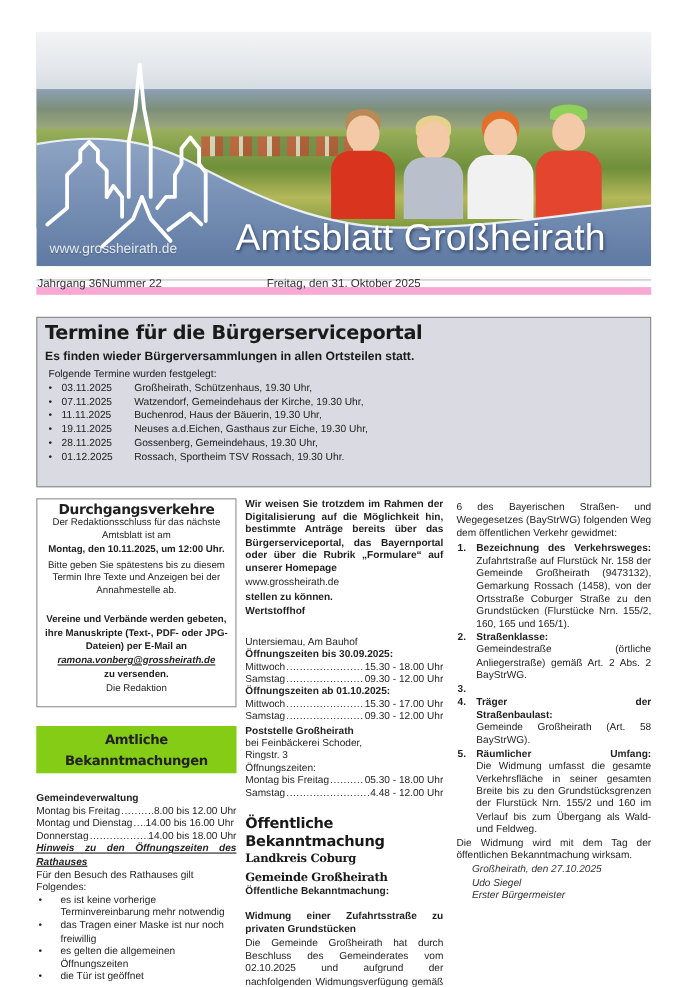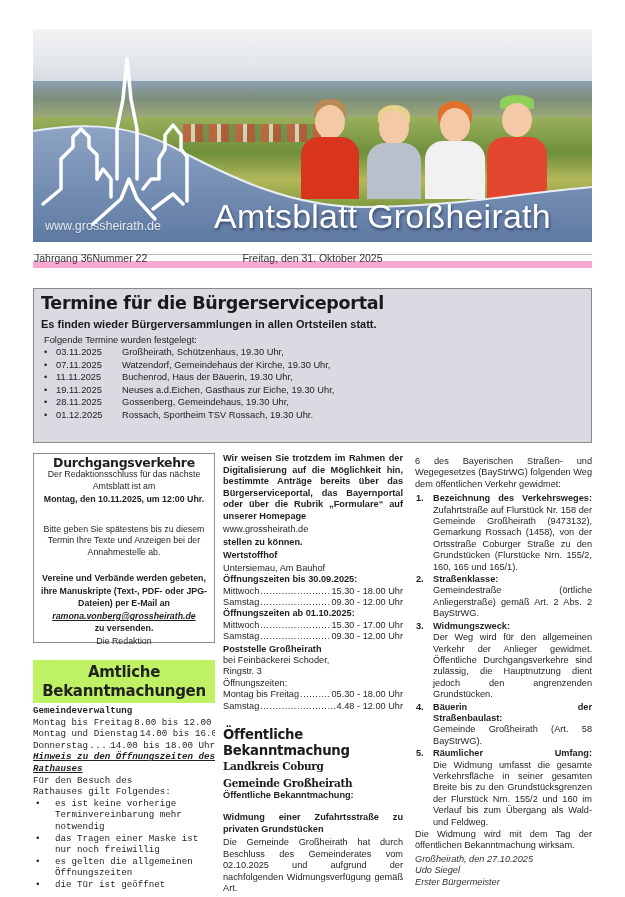--- a/index.html
+++ b/index.html
@@ -83,25 +83,25 @@
   }
   .redaktion h2 {
     font-family: "DejaVu Sans", sans-serif; font-size: 12.5px; font-weight: bold;
     letter-spacing: -0.3px; margin-bottom: 1px;
   }
   .redaktion p { font-size: 8.8px; line-height: 11.5px; }
   .redaktion .b { font-weight: bold; }
   .redaktion .u { font-weight: bold; text-decoration: underline; }
 
   .amtlich-head {
-    margin-top: 17px; background: #bef264; text-align: center;
-    font-family: "DejaVu Sans", sans-serif; font-size: 15px; font-weight: bold;
+    margin-top: 17px; background: #84cc16; text-align: center;
+    font-family: "DejaVu Sans", sans-serif; font-size: 12px; font-weight: bold;
     line-height: 19px; padding: 3px 0 2px; letter-spacing: -0.3px; color: #222;
   }
-  .amtlich-body { margin-top: 2px; font-size: 9.2px; line-height: 11.6px; font-family: Liberation Mono, monospace; }
+  .amtlich-body { margin-top: 17px; font-size: 9.2px; line-height: 11.6px; }
   .amtlich-body .b { font-weight: bold; }
   .row { display: flex; white-space: nowrap; overflow: hidden; }
   .row .k { flex: 0 0 auto; }
   .row .dots { flex: 1 1 auto; overflow: hidden; padding: 0 1px; }
   .row .dots::before { content: ".................................................................................."; letter-spacing: 0.5px; }
   .row .v { flex: 0 0 auto; text-align: right; }
   .hinweis { font-weight: bold; font-style: italic; text-decoration: underline; text-align: justify; text-align-last: left; }
   .bul { display: flex; }
   .bul .m { width: 22px; flex: 0 0 22px; padding-left: 2px; }
 
@@ -113,21 +113,21 @@
   }
   .sect-sub {
     font-family: "DejaVu Serif", serif; font-weight: bold; font-size: 10.5px;
     line-height: 14px; margin-top: 3px; letter-spacing: -0.3px; color: #1a1a1a;
   }
   .num { display: flex; margin-top: 1px; }
   .num .n { width: 18px; flex: 0 0 18px; font-weight: bold; padding-left: 1px; }
   .num .c { flex: 1; text-align: justify; }
   .num .t { font-weight: bold; display: block; text-align: justify; text-align-last: justify; }
   .num .t.left { text-align-last: left; }
-  .italic { font-style: italic; color: #333; }
+  .italic { font-style: italic; color: #333; margin-left: 14px; }
 </style>
 </head>
 <body>
 
 <div class="banner">
   <div class="sky"></div>
   <div class="hills"></div>
   <div class="fields"></div>
   <div class="village"></div>
 
@@ -218,21 +218,21 @@
         <span>Rossach, Sportheim TSV Rossach, 19.30 Uhr.</span>
       </li>
   </ul>
 </div>
 
 <div class="col col1">
   <div class="redaktion">
     <h2>Durchgangsverkehre</h2>
     <p>Der Redaktionsschluss für das nächste Amtsblatt ist am</p>
     <p class="b" style="margin-top:2px;">Montag, den 10.11.2025, um 12:00 Uhr.</p>
-    <p style="margin-top:18px;">Bitte geben Sie spätestens bis zu diesem Termin Ihre Texte und Anzeigen bei der Annahmestelle ab.</p>
+    <p style="margin-top:2px;">Bitte geben Sie spätestens bis zu diesem Termin Ihre Texte und Anzeigen bei der Annahmestelle ab.</p>
     <p class="b" style="margin-top:14px;line-height:12.5px;">Vereine und Verbände werden gebeten, ihre Manuskripte (Text-, PDF- oder JPG-Dateien) per E-Mail an</p>
     <p class="u" style="line-height:12.5px;font-style:italic;">ramona.vonberg@grossheirath.de</p>
     <p class="b" style="line-height:12.5px;">zu versenden.</p>
     <p style="line-height:12.5px;">Die Redaktion</p>
   </div>
 
   <div class="amtlich-head">Amtliche Bekanntmachungen</div>
 
   <div class="amtlich-body">
     <div class="b">Gemeindeverwaltung</div>
@@ -271,21 +271,21 @@
       </div>
   </div>
 </div>
 
 <div class="col col2">
   <div class="bold just" style="line-height:11.6px;">Wir weisen Sie trotzdem im Rahmen der Digitalisierung auf die Möglichkeit hin, bestimmte Anträge bereits über das Bürgerserviceportal, das Bayernportal oder über die Rubrik „Formulare“ auf unserer Homepage</div>
   <div style="margin-top:1px;">www.grossheirath.de</div>
   <div class="bold" style="margin-top:2px;">stellen zu können.</div>
 
   <div class="bold" style="margin-top:2px;">Wertstoffhof</div>
-  <div style="margin-top:1px;">Untersiemau, Am Bauhof</div>
+  <div style="margin-top:16px;">Untersiemau, Am Bauhof</div>
   <div class="bold">Öffnungszeiten bis 30.09.2025:</div>
   <div class="row">
       <span class="k">Mittwoch</span>
       <span class="dots"></span>
       <span class="v">15.30 - 18.00 Uhr</span>
     </div>
   <div class="row">
       <span class="k">Samstag</span>
       <span class="dots"></span>
       <span class="v">09.30 - 12.00 Uhr</span>
@@ -331,25 +331,24 @@
   <div class="num" style="margin-top:3px;">
     <span class="n">1.</span>
     <div class="c"><span class="t">Bezeichnung des Verkehrsweges:</span><span>Zufahrtstraße auf Flurstück Nr. 158 der Gemeinde Großheirath (9473132), Gemarkung Rossach (1458), von der Ortsstraße Coburger Straße zu den Grundstücken (Flurstücke Nrn. 155/2, 160, 165 und 165/1).</span></div>
   </div>
   <div class="num">
     <span class="n">2.</span>
     <div class="c"><span class="t left">Straßenklasse:</span><span>Gemeindestraße (örtliche Anliegerstraße) gemäß Art. 2 Abs. 2 BayStrWG.</span></div>
   </div>
   <div class="num">
     <span class="n">3.</span>
-    <div class="c"><span class="t left">Widmungszweck:</span><span>Der Weg wird für den allgemeinen Verkehr der Anlieger gewidmet. Öffentliche Durchgangsverkehre sind zulässig, die Hauptnutzung dient jedoch den angrenzenden Grundstücken.</span></div>
   </div>
   <div class="num">
     <span class="n">4.</span>
-    <div class="c"><span class="t" style="word-spacing:38px;">Bäuerin der Straßenbaulast:</span><span>Gemeinde Großheirath (Art. 58 BayStrWG).</span></div>
+    <div class="c"><span class="t" style="word-spacing:38px;">Träger der Straßenbaulast:</span><span>Gemeinde Großheirath (Art. 58 BayStrWG).</span></div>
   </div>
   <div class="num">
     <span class="n">5.</span>
     <div class="c"><span class="t" style="word-spacing:60px;">Räumlicher Umfang:</span><span>Die Widmung umfasst die gesamte Verkehrsfläche in seiner gesamten Breite bis zu den Grundstücksgrenzen der Flurstück Nrn. 155/2 und 160 im Verlauf bis zum Übergang als Wald- und Feldweg.</span></div>
   </div>
 
   <div class="just" style="margin-top:1px;">Die Widmung wird mit dem Tag der öffentlichen Bekanntmachung wirksam.</div>
   <div class="italic" style="margin-top:2px;">Großheirath, den 27.10.2025</div>
   <div class="italic">Udo Siegel</div>
   <div class="italic">Erster Bürgermeister</div>

